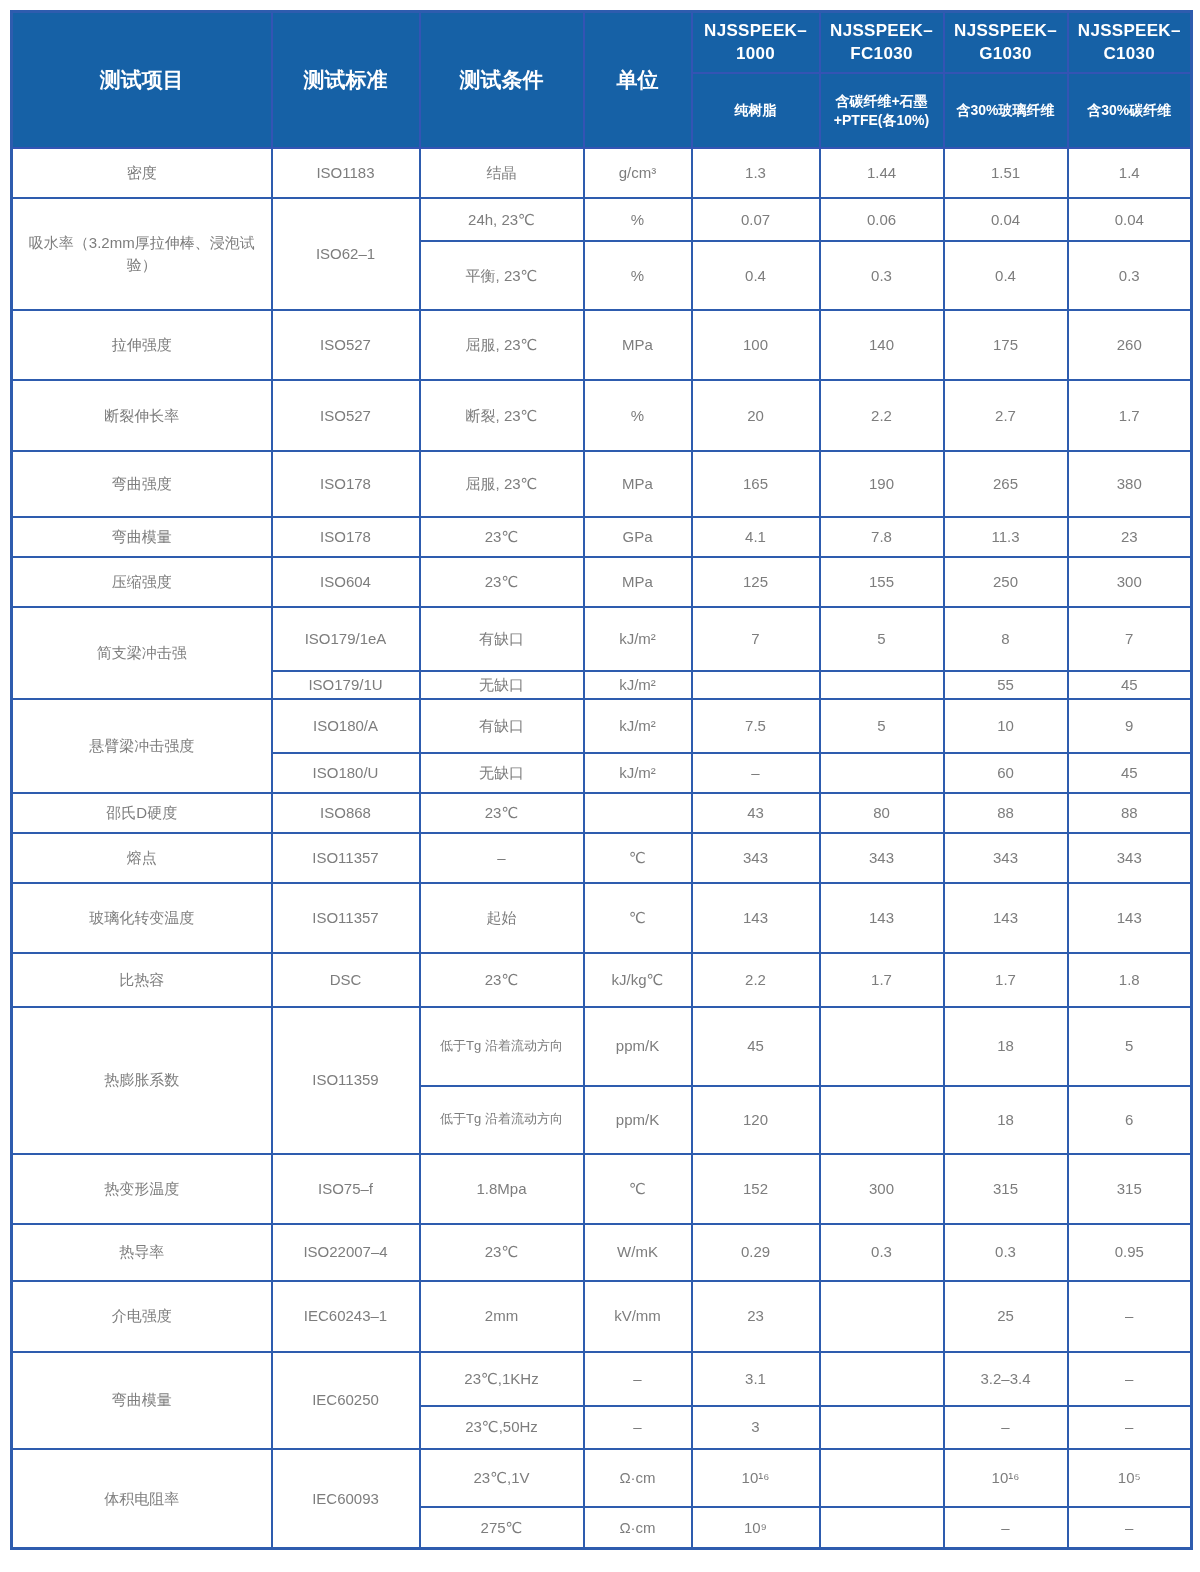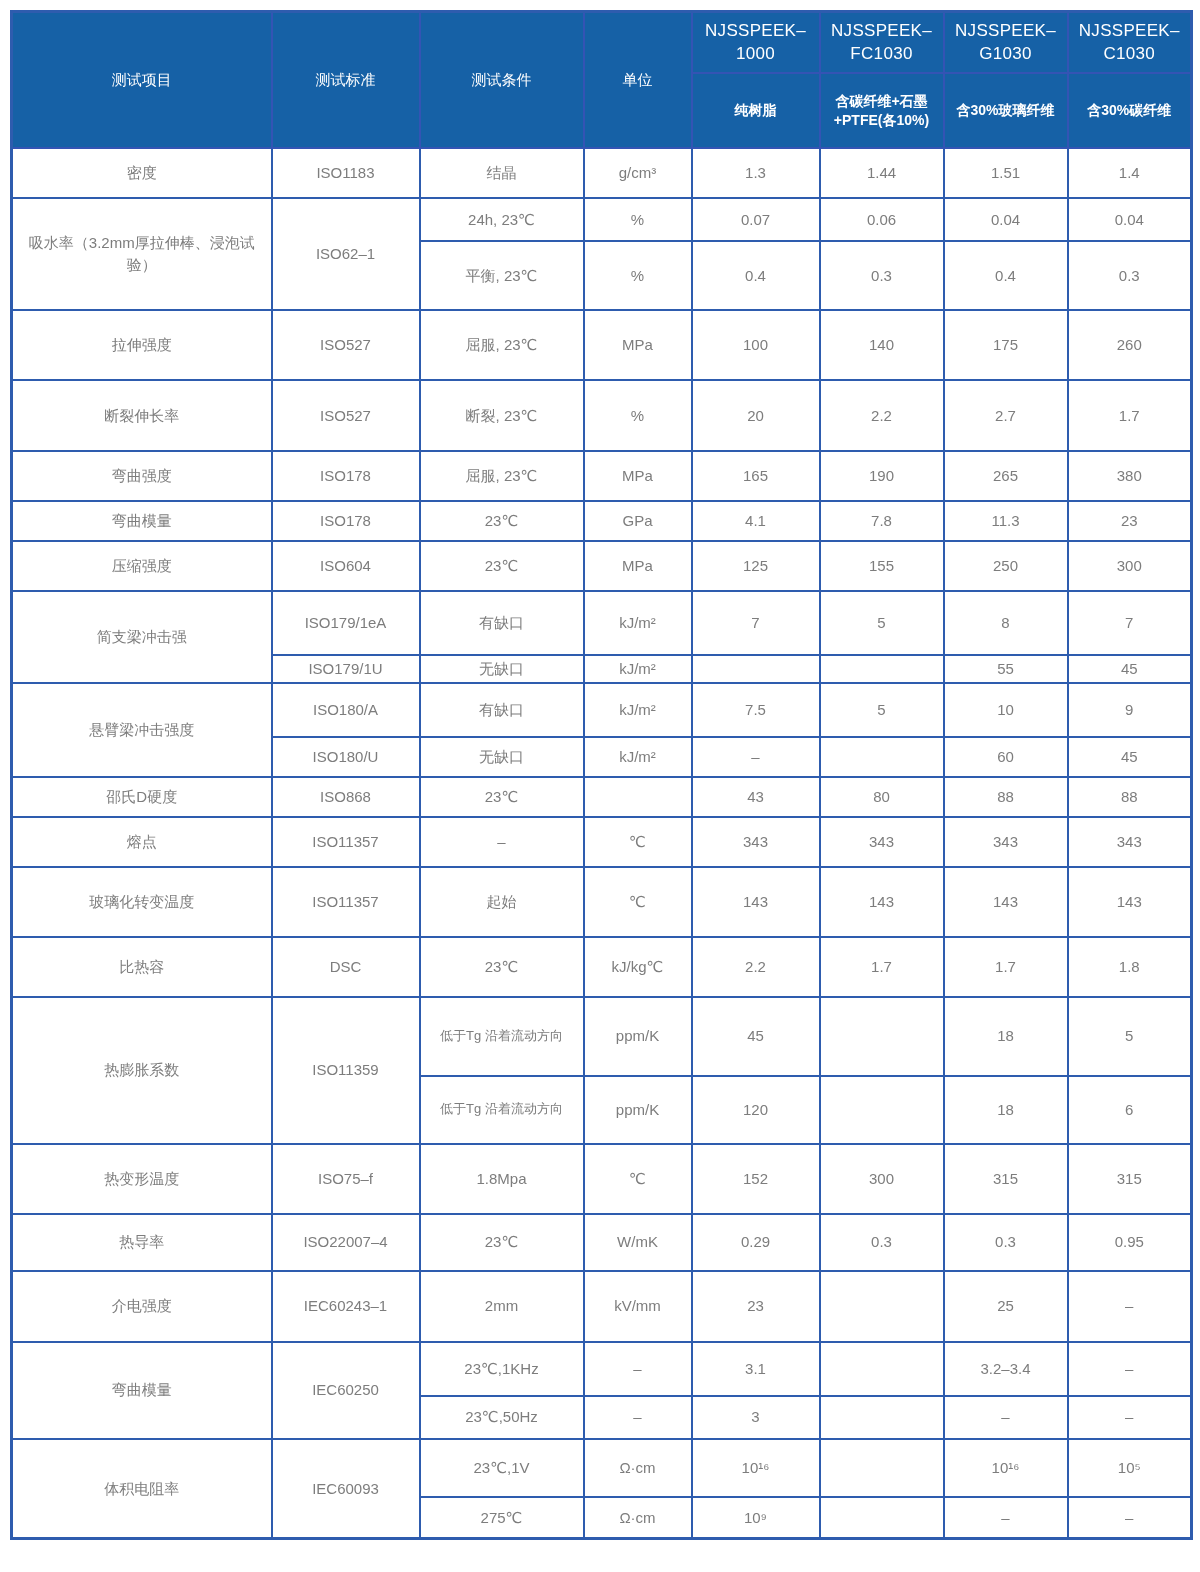--- a/index.html
+++ b/index.html
@@ -1,36 +1,36 @@
 <!DOCTYPE html>
 <html><head>
 <meta charset="utf-8">
 <style>
   html,body{margin:0;padding:0;background:#ffffff;}
   body{font-family:"Liberation Sans","DejaVu Sans",sans-serif;}
   .page{width:1200px;height:1572px;box-sizing:border-box;padding:10px 10px 0 10px;background:#fff;}
   table.spec{border-collapse:collapse;table-layout:fixed;width:1180px;border:3px solid #2e5cae;}
   
   thead th{background:#1661a6;color:#ffffff;border:2px solid #3454b4;padding:2px 4px;}
-  th.col-h{font-size:15px;font-weight:normal;}
-  th.prod{font-size:17px;font-weight:normal;height:55px;line-height:1.3;letter-spacing:.3px;}
+  th.col-h{font-size:21px;font-weight:bold;}
+  th.prod{font-size:17px;font-weight:bold;height:55px;line-height:1.3;letter-spacing:.3px;}
   tr.desc-row th{font-size:14px;font-weight:bold;height:73px;line-height:1.35;padding:0 3px;}
   
   tbody td{border:2px solid #2e5cae;color:#7d7d7d;font-size:15px;text-align:center;vertical-align:middle;padding:2px 6px;background:#fff;line-height:1.45;}
   td.cell-cond.long{font-size:13px;padding:2px 2px;margin-top:40px;}
   td.cell-item{padding:2px 10px;}
   
   tbody tr:nth-child(1){height:50px}  tbody tr:nth-child(2){height:43px}
   tbody tr:nth-child(3){height:69px}  tbody tr:nth-child(4){height:70px}
-  tbody tr:nth-child(5){height:71px}  tbody tr:nth-child(6){height:50px}
+  tbody tr:nth-child(5){height:71px}  tbody tr:nth-child(6){height:66px}
   tbody tr:nth-child(7){height:40px}  tbody tr:nth-child(8){height:50px}
   tbody tr:nth-child(9){height:64px}  tbody tr:nth-child(10){height:24px}
   tbody tr:nth-child(11){height:54px} tbody tr:nth-child(12){height:40px}
   tbody tr:nth-child(13){height:40px} tbody tr:nth-child(14){height:50px}
-  tbody tr:nth-child(15){height:70px} tbody tr:nth-child(16){height:60px}
+  tbody tr:nth-child(15){height:70px} tbody tr:nth-child(16){height:54px}
   tbody tr:nth-child(17){height:79px} tbody tr:nth-child(18){height:68px}
   tbody tr:nth-child(19){height:70px} tbody tr:nth-child(20){height:57px}
   tbody tr:nth-child(21){height:71px} tbody tr:nth-child(22){height:54px}
   tbody tr:nth-child(23){height:43px} tbody tr:nth-child(24){height:58px}
   tbody tr:nth-child(25){height:42px}
 </style>
 </head>
 <body>
 
 <div class="page">

